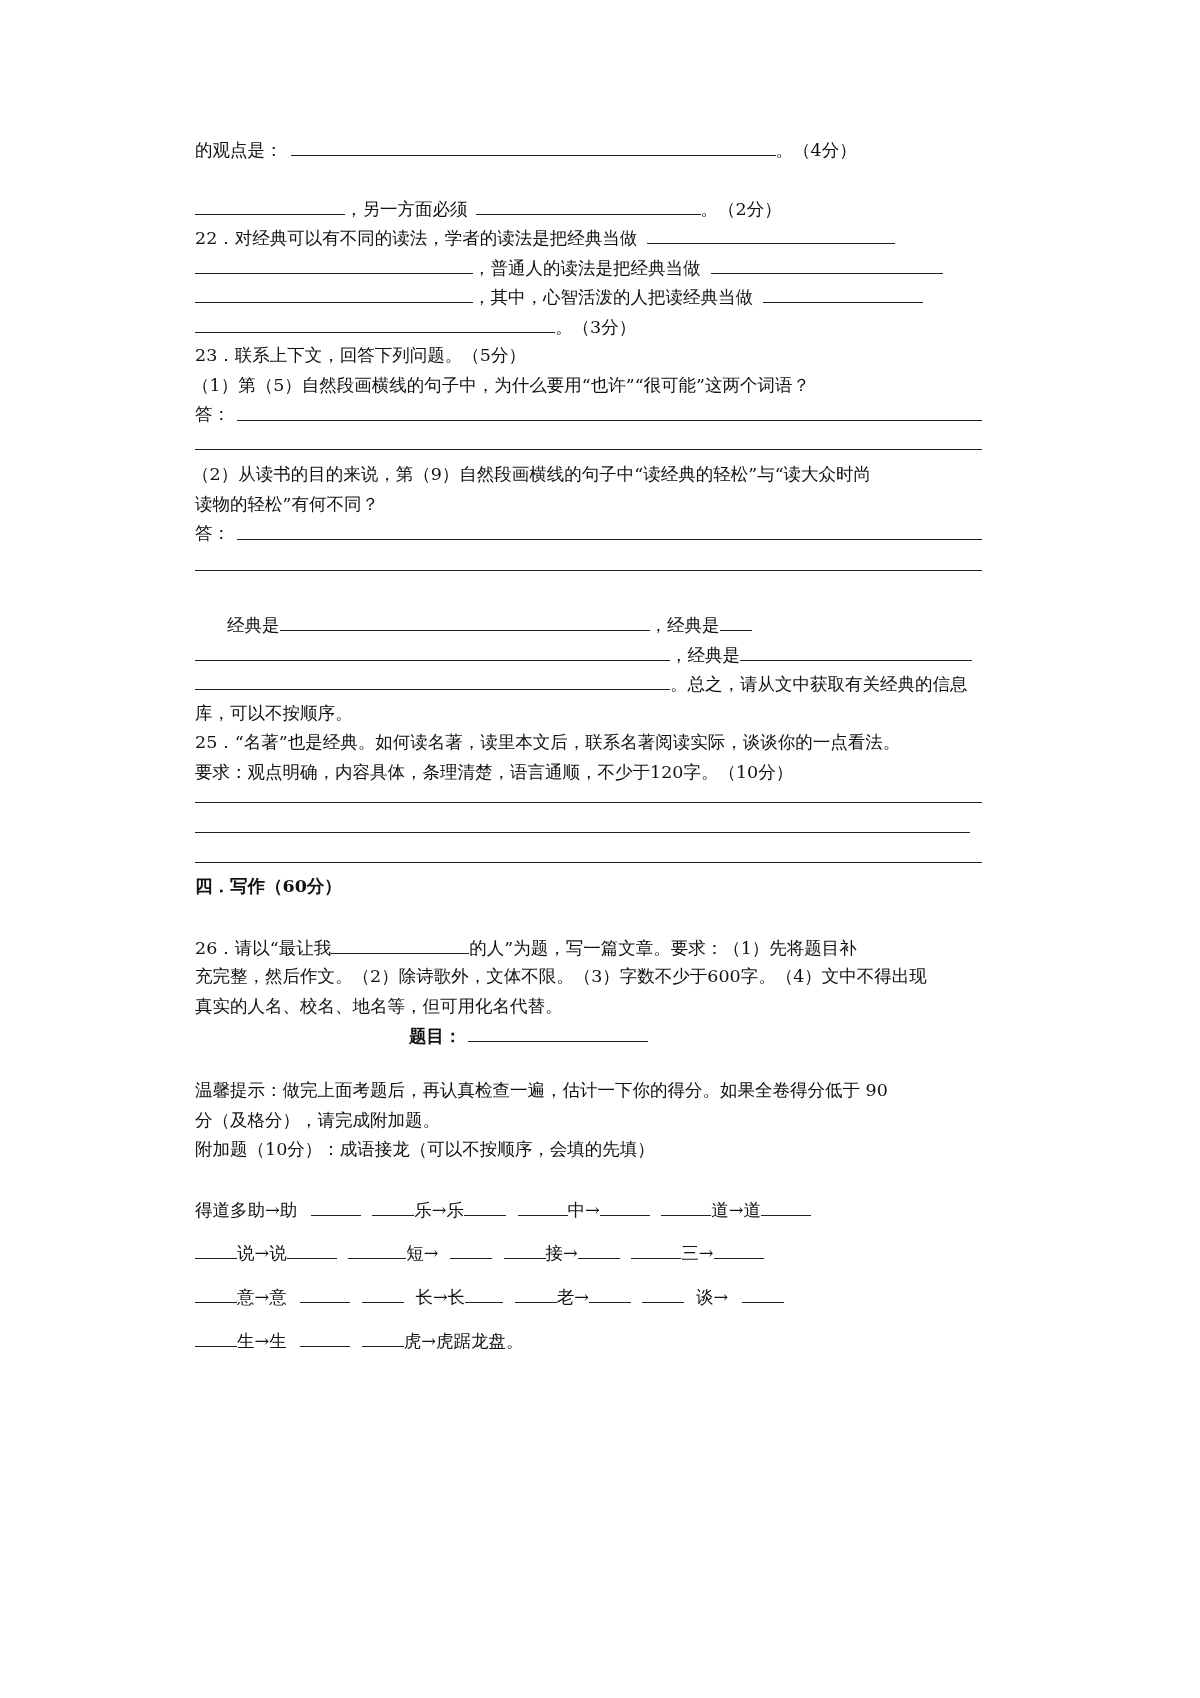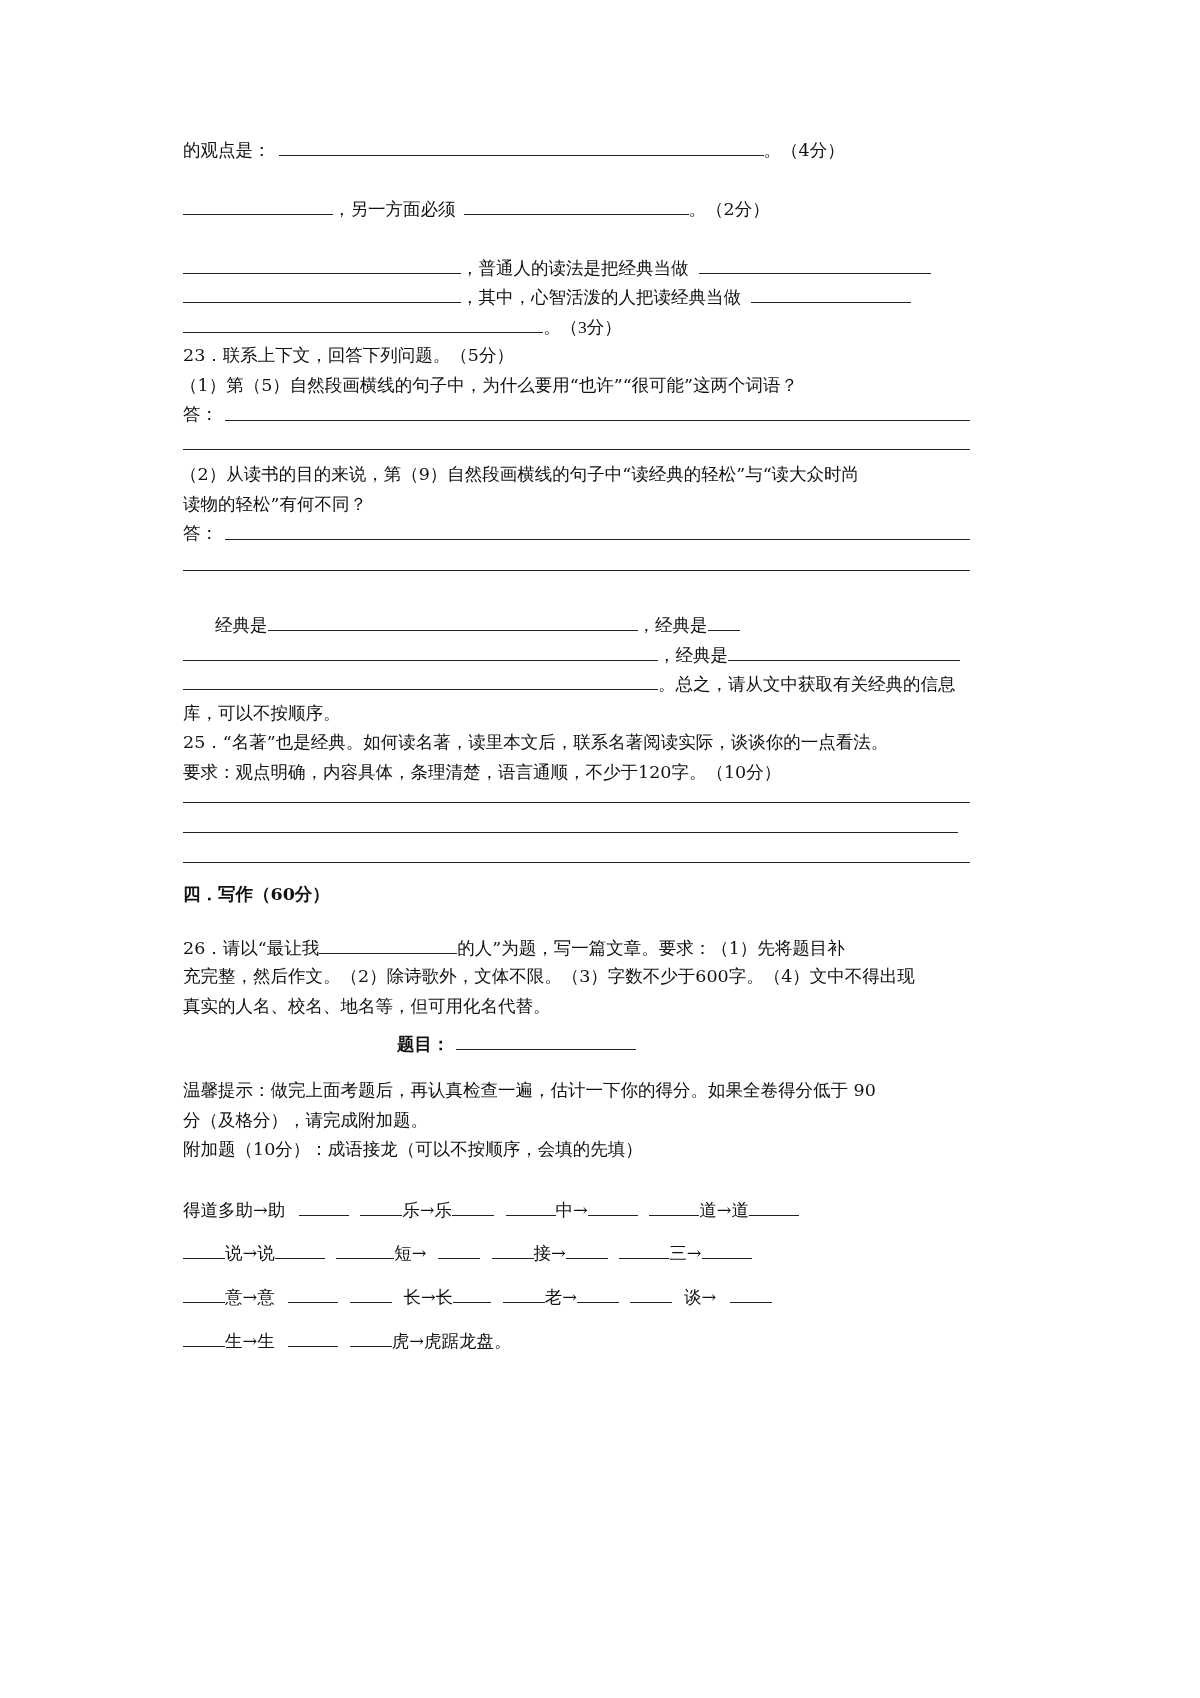--- a/index.html
+++ b/index.html
@@ -1,47 +1,50 @@
 <!DOCTYPE html>
 <html><head>
   <meta charset="utf-8">
   <style>
     html, body { margin: 0; padding: 0; background: #ffffff; }
     body {
       width: 1200px; height: 1698px; position: relative; overflow: hidden;
       font-family: "DejaVu Serif", "Liberation Serif", serif;
       color: #111; font-size: 17.5px;
     }
-    .page { position: absolute; left: 0; top: 0; width: 1036px; height: 1698px; }
+    .page { position: absolute; left: 12px; top: 0; width: 1036px; height: 1698px; }
     .line { position: absolute; left: 183px; white-space: nowrap; line-height: 24px; height: 24px; }
     .blank { display: inline-block; border-bottom: 1.5px solid #222; height: 18px; vertical-align: baseline; }
     .full { position: absolute; border-bottom: 1.5px solid #222; height: 0; }
-    .bold { font-weight: bold; margin-top: 8px; }
+    .bold { font-weight: bold; }
     .arrow { display: inline-block; }
   </style>
 </head>
 <body>
 
 <div class="page">
 
   <div class="line" style="top:137px;">
     <span>的观点是：</span><span class="blank" style="width:485px;margin-left:8px;"></span><span>。（4分）</span>
   </div>
 
   <div class="line" style="top:196px;">
     <span class="blank" style="width:150px;"></span><span>，另一方面必须</span><span class="blank" style="width:225px;margin-left:8px;"></span><span>。（2分）</span>
   </div>
 
+  <div class="line" style="top:225px;">
+    <span>22．对经典可以有不同的读法，学者的读法是把经典当做</span><span class="blank" style="width:248px;margin-left:10px;"></span>
+  </div>
   <div class="line" style="top:284px;">
     <span class="blank" style="width:278px;"></span><span>，其中，心智活泼的人把读经典当做</span><span class="blank" style="width:160px;margin-left:10px;"></span>
   </div>
   <div class="line" style="top:255px;">
     <span class="blank" style="width:278px;"></span><span>，普通人的读法是把经典当做</span><span class="blank" style="width:232px;margin-left:10px;"></span>
   </div>
-  <div class="line" style="top:314px;font-family:Liberation Serif, serif;">
+  <div class="line" style="top:314px;">
     <span class="blank" style="width:360px;"></span><span>。（3分）</span>
   </div>
 
   <div class="line" style="top:343px;">23．联系上下文，回答下列问题。（5分）</div>
   <div class="line" style="top:373px;left:180px;">（1）第（5）自然段画横线的句子中，为什么要用“也许”“很可能”这两个词语？</div>
   <div class="line" style="top:402px;">
     <span>答：</span>
   </div>
   <div class="full" style="left:225px;top:420px;width:745px;"></div>
   <div class="full" style="left:183px;top:449px;width:787px;"></div>

